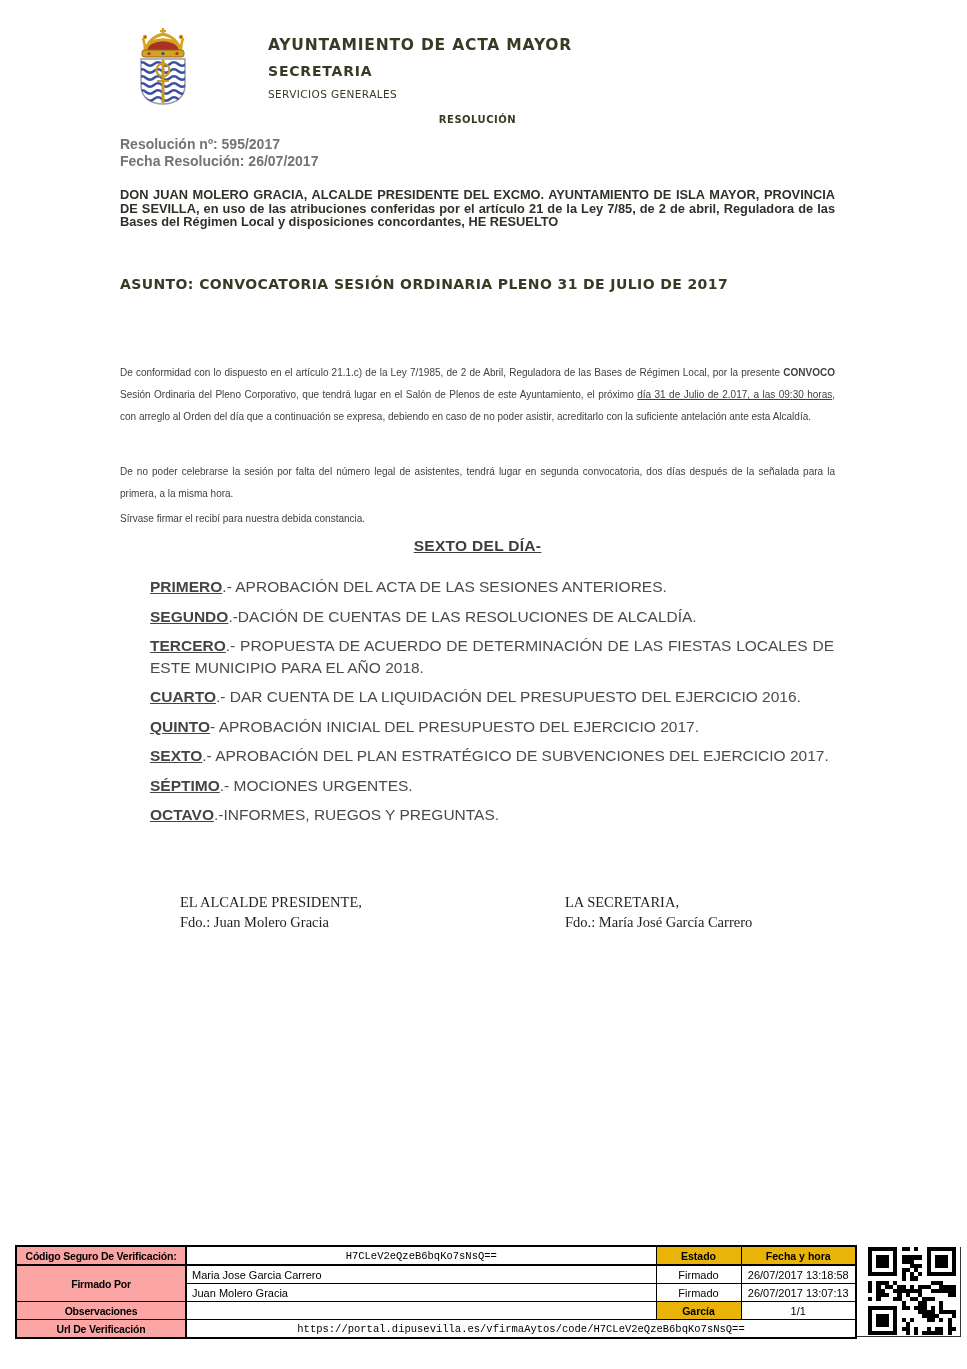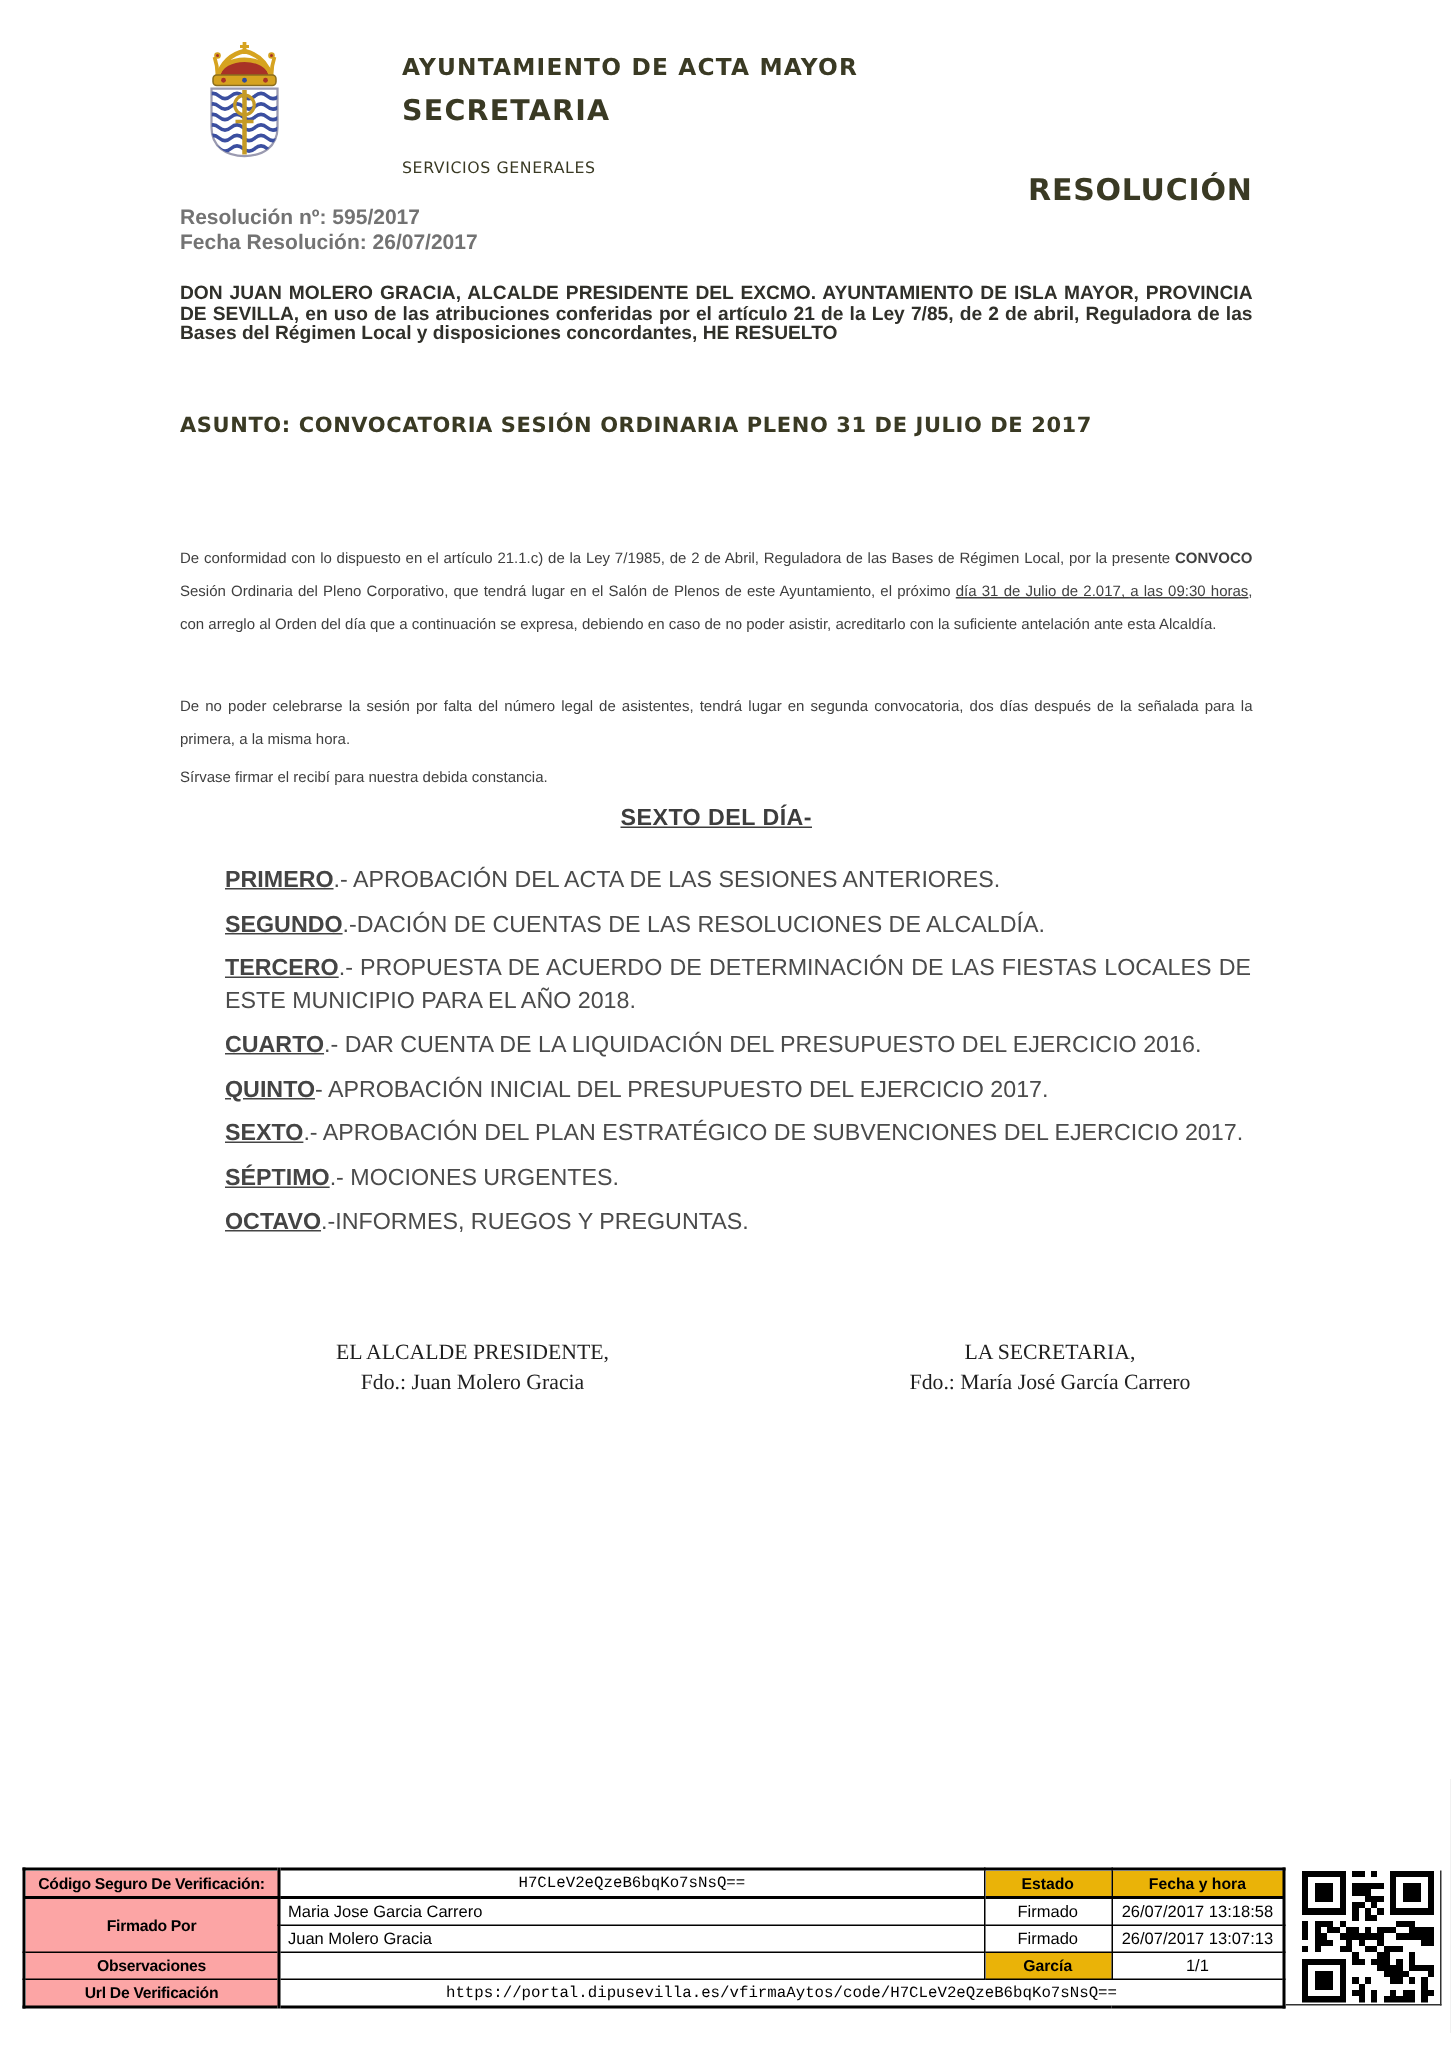--- a/index.html
+++ b/index.html
@@ -4,46 +4,46 @@
 <style>
   html,body{margin:0;padding:0;background:#e8e8e8;}
   .page{
     position:relative; width:967px; height:1369px; background:#ffffff;
     font-family:"Liberation Sans",sans-serif; overflow:hidden; margin:0 auto;
   }
   
   .logo{position:absolute; top:24px; left:130px; width:66px; height:84px;}
   .header-text{position:absolute; top:36px; left:268px; color:#3a3a24; font-family:"DejaVu Sans",sans-serif;}
   .org{font-size:15.5px; font-weight:600; letter-spacing:.8px; margin:0 0 9px 0;}
-  .dept{font-size:19px; font-weight:600; letter-spacing:.8px; margin:0 0 21px 0;}
+  .dept{font-size:14px; font-weight:600; letter-spacing:.8px; margin:0 0 9px 0;}
   .sub{font-size:10.5px; font-weight:500; letter-spacing:.4px; margin:0;}
   
-  .doc-title{position:absolute; top:114px; left:120px; width:715px; text-align:right;
-    color:#3a3a24; font-family:"DejaVu Sans",sans-serif; font-weight:600; font-size:20px; letter-spacing:.5px;}
+  .doc-title{position:absolute; top:114px; left:120px; width:715px; text-align:center;
+    color:#3a3a24; font-family:"DejaVu Sans",sans-serif; font-weight:600; font-size:10px; letter-spacing:.5px;}
   .meta{position:absolute; top:136px; left:120px; color:#737373; font-family:Liberation Sans, sans-serif;
     font-size:14px; font-weight:600; line-height:17px;}
   
   .preamble{position:absolute; top:188px; left:120px; width:715px; text-align:justify;
     color:#30302a; font-size:12.8px; font-weight:bold; line-height:13.5px;}
   .asunto{position:absolute; top:276px; left:120px; color:#3a3a24; font-family:"DejaVu Sans",sans-serif;
     font-size:14px; font-weight:600; letter-spacing:.4px;}
   
   .bodytext{position:absolute; left:120px; width:715px; text-align:justify;
     color:#3f3f3f; font-size:10px; line-height:22px;}
   .p1{top:352px;} .p2{top:451px;} .p3{top:498px; text-align:left;}
   .u{text-decoration:underline;}
   .b{font-weight:bold;}
   .orden-heading{position:absolute; top:537px; left:120px; width:715px; text-align:center;
     color:#3d3d3d; font-size:15.5px; font-weight:bold; text-decoration:underline; letter-spacing:.3px;}
   .orden-list{position:absolute; top:576px; left:150px; width:684px;}
   .orden-item{text-align:justify; color:#4b4b4b; font-size:15.5px; line-height:21.5px; margin:0 0 8px 0;}
   .orden-item .kw{font-weight:bold; text-decoration:underline; color:#444;}
   
   .signatures{position:absolute; top:892px; left:120px; width:715px; display:flex;}
-  .sig-col{text-align:center; font-family:"Liberation Serif",serif; color:#1f1f1f; font-size:14.5px; line-height:20px;}
+  .sig-col{text-align:left; font-family:"Liberation Serif",serif; color:#1f1f1f; font-size:14.5px; line-height:20px;}
   .sig-left{width:300px; margin-left:60px;}
   .sig-right{width:300px; margin-left:115px;}
   
   .vtable{position:absolute; top:1245px; left:15px; width:840px; border-collapse:collapse;
     border:2px solid #000; table-layout:fixed; font-size:11px; color:#000;}
   .vtable td{border:1px solid #000; height:17px; padding:0 3px; overflow:hidden; white-space:nowrap; vertical-align:middle;}
   .vtable tr.hdr td{border-bottom:2px solid #000;}
   .vtable td.lbl{background:#fca5a5; font-weight:bold; text-align:center; font-size:10.5px; letter-spacing:-0.2px; border-right:2px solid #000;}
   .vtable td.ghead{background:#eab308; font-weight:bold; text-align:center; font-size:10.5px;}
   .vtable td.mono{font-family:"Liberation Mono",monospace; text-align:center; font-size:10.5px;}

